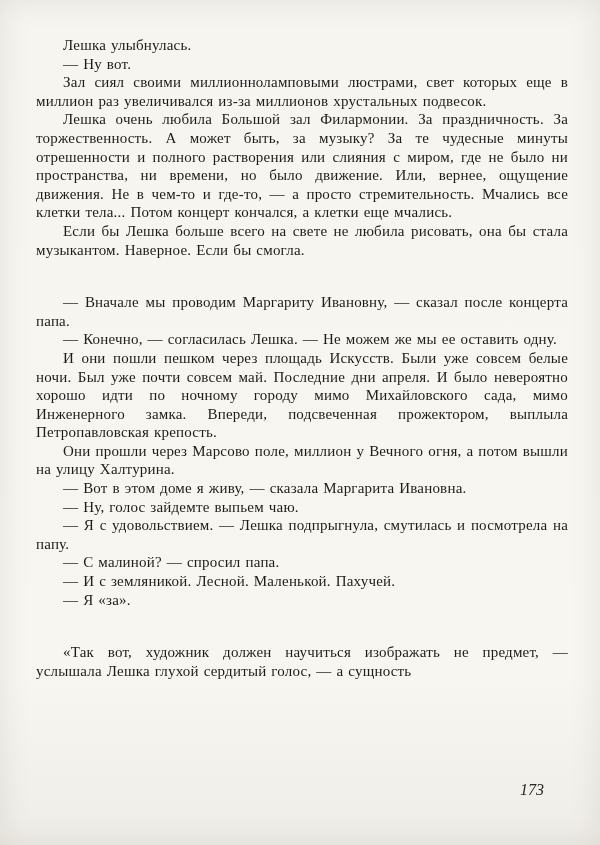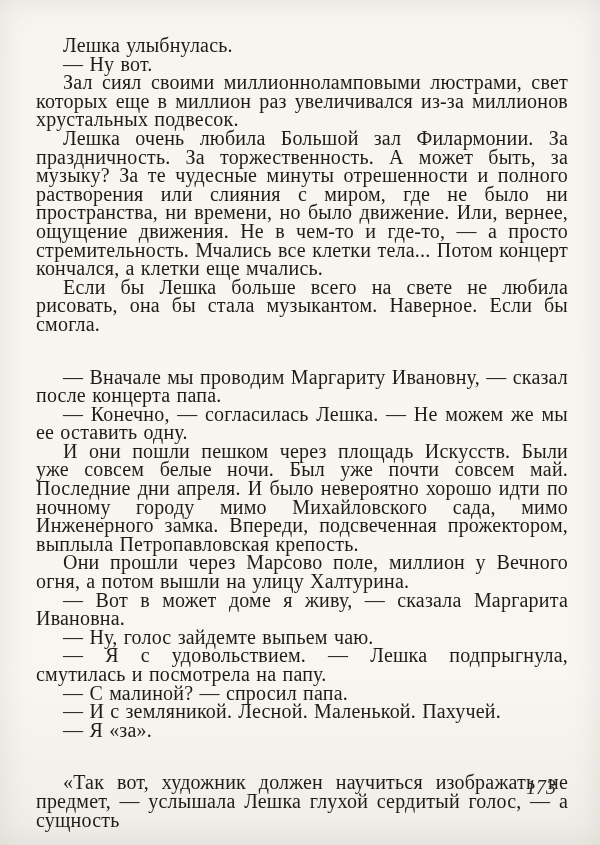--- a/index.html
+++ b/index.html
@@ -20,56 +20,56 @@
     background: linear-gradient(180deg, #f6f5f0 0%, #f7f6f1 80%, #efede7 100%);
     box-shadow: inset 0 0 30px rgba(90,85,75,0.12);
     color: #1e1c19;
   }
   .text-block {
     position: absolute;
     top: 36px;
     left: 36px;
     right: 32px;
     text-align: justify;
-    font-size: 20px;
+    font-size: 15px;
     line-height: 18.6px;
     letter-spacing: 0.2px;
     word-spacing: 1px;
   }
   .para {
     margin: 0;
     text-indent: 27px;
   }
   .para.break-before {
     margin-top: 34px;
   }
   .page-number {
     position: absolute;
     bottom: 46px;
-    right: 44px;
+    right: 56px;
     font-style: italic;
-    font-size: 20px;
+    font-size: 16px;
     color: #2a2824;
   }
 </style>
 </head>
 <body>
 
 <div class="page">
   <div class="text-block">
       <p class="para">Лешка улыбнулась.</p>
       <p class="para">— Ну вот.</p>
       <p class="para">Зал сиял своими миллионноламповыми люстрами, свет которых еще в миллион раз увеличивался из-за миллионов хрустальных подвесок.</p>
       <p class="para">Лешка очень любила Большой зал Филармонии. За праздничность. За торжественность. А может быть, за музыку? За те чудесные минуты отрешенности и полного растворения или слияния с миром, где не было ни пространства, ни времени, но было движение. Или, вернее, ощущение движения. Не в чем-то и где-то, — а просто стремительность. Мчались все клетки тела... Потом концерт кончался, а клетки еще мчались.</p>
       <p class="para">Если бы Лешка больше всего на свете не любила рисовать, она бы стала музыкантом. Наверное. Если бы смогла.</p>
       <p class="para break-before">— Вначале мы проводим Маргариту Ивановну, — сказал после концерта папа.</p>
       <p class="para">— Конечно, — согласилась Лешка. — Не можем же мы ее оставить одну.</p>
       <p class="para">И они пошли пешком через площадь Искусств. Были уже совсем белые ночи. Был уже почти совсем май. Последние дни апреля. И было невероятно хорошо идти по ночному городу мимо Михайловского сада, мимо Инженерного замка. Впереди, подсвеченная прожектором, выплыла Петропавловская крепость.</p>
       <p class="para">Они прошли через Марсово поле, миллион у Вечного огня, а потом вышли на улицу Халтурина.</p>
-      <p class="para">— Вот в может доме я живу, — сказала Маргарита Ивановна.</p>
+      <p class="para">— Вот в этом доме я живу, — сказала Маргарита Ивановна.</p>
       <p class="para">— Ну, голос зайдемте выпьем чаю.</p>
       <p class="para">— Я с удовольствием. — Лешка подпрыгнула, смутилась и посмотрела на папу.</p>
       <p class="para">— С малиной? — спросил папа.</p>
       <p class="para">— И с земляникой. Лесной. Маленькой. Пахучей.</p>
       <p class="para">— Я «за».</p>
       <p class="para break-before">«Так вот, художник должен научиться изображать не предмет, — услышала Лешка глухой сердитый голос, — а сущность</p>
     </div>
   <div class="page-number">173</div>
 </div>
 

